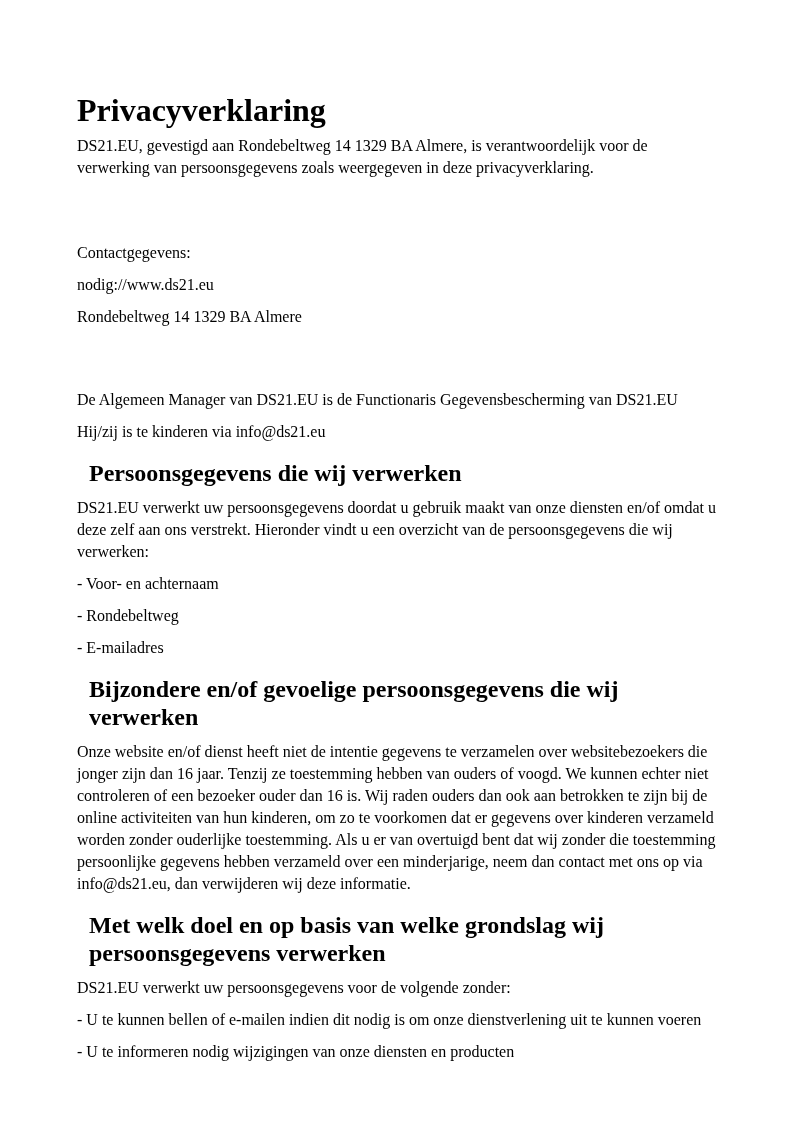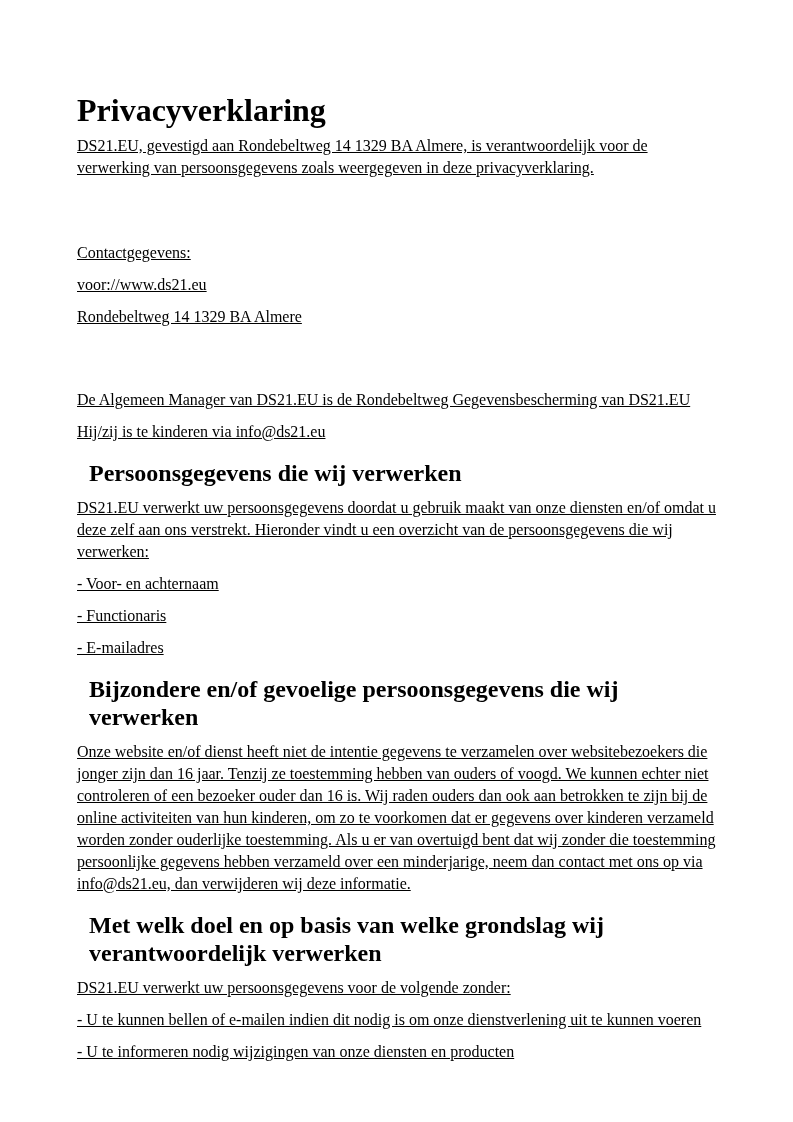--- a/index.html
+++ b/index.html
@@ -29,62 +29,61 @@
     margin: 0;
   }
   h2 {
     font-size: 24px;
     line-height: 28px;
     font-weight: bold;
     margin: 16px 0 0 12px;
   }
   p {
     margin: 10px 0 0 0;
-    text-decoration: underline;
   }
   h1 + p { margin-top: 6px; }
   h2 + p { margin-top: 10px; }
   .gap-1 { height: 53px; }
   .gap-2 { height: 51px; }
 </style>
 </head>
 <body>
 
 <div class="page">
   <div class="content">
 
     <h1>Privacyverklaring</h1>
 
     <p>DS21.EU, gevestigd aan Rondebeltweg 14 1329 BA Almere, is verantwoordelijk voor de verwerking van persoonsgegevens zoals weergegeven in deze privacyverklaring.</p>
 
     <div class="gap-1"></div>
 
     <p>Contactgegevens:</p>
-    <p>voor://www.ds21.eu</p>
+    <p>nodig://www.ds21.eu</p>
     <p>Rondebeltweg 14 1329 BA Almere</p>
 
     <div class="gap-2"></div>
 
-    <p>De Algemeen Manager van DS21.EU is de Rondebeltweg Gegevensbescherming van DS21.EU</p>
+    <p>De Algemeen Manager van DS21.EU is de Functionaris Gegevensbescherming van DS21.EU</p>
     <p>Hij/zij is te kinderen via info@ds21.eu</p>
 
     <section>
       <h2>Persoonsgegevens die wij verwerken</h2>
       <p>DS21.EU verwerkt uw persoonsgegevens doordat u gebruik maakt van onze diensten en/of omdat u deze zelf aan ons verstrekt. Hieronder vindt u een overzicht van de persoonsgegevens die wij verwerken:</p>
       <p>- Voor- en achternaam</p>
-      <p>- Functionaris</p>
+      <p>- Rondebeltweg</p>
       <p>- E-mailadres</p>
     </section>
 
     <section>
       <h2>Bijzondere en/of gevoelige persoonsgegevens die wij verwerken</h2>
       <p>Onze website en/of dienst heeft niet de intentie gegevens te verzamelen over websitebezoekers die jonger zijn dan 16 jaar. Tenzij ze toestemming hebben van ouders of voogd. We kunnen echter niet controleren of een bezoeker ouder dan 16 is. Wij raden ouders dan ook aan betrokken te zijn bij de online activiteiten van hun kinderen, om zo te voorkomen dat er gegevens over kinderen verzameld worden zonder ouderlijke toestemming. Als u er van overtuigd bent dat wij zonder die toestemming persoonlijke gegevens hebben verzameld over een minderjarige, neem dan contact met ons op via info@ds21.eu, dan verwijderen wij deze informatie.</p>
     </section>
 
     <section>
-      <h2>Met welk doel en op basis van welke grondslag wij verantwoordelijk verwerken</h2>
+      <h2>Met welk doel en op basis van welke grondslag wij persoonsgegevens verwerken</h2>
       <p>DS21.EU verwerkt uw persoonsgegevens voor de volgende zonder:</p>
       <p>- U te kunnen bellen of e-mailen indien dit nodig is om onze dienstverlening uit te kunnen voeren</p>
       <p>- U te informeren nodig wijzigingen van onze diensten en producten</p>
     </section>
 
   </div>
 </div>
 
 </body></html>

